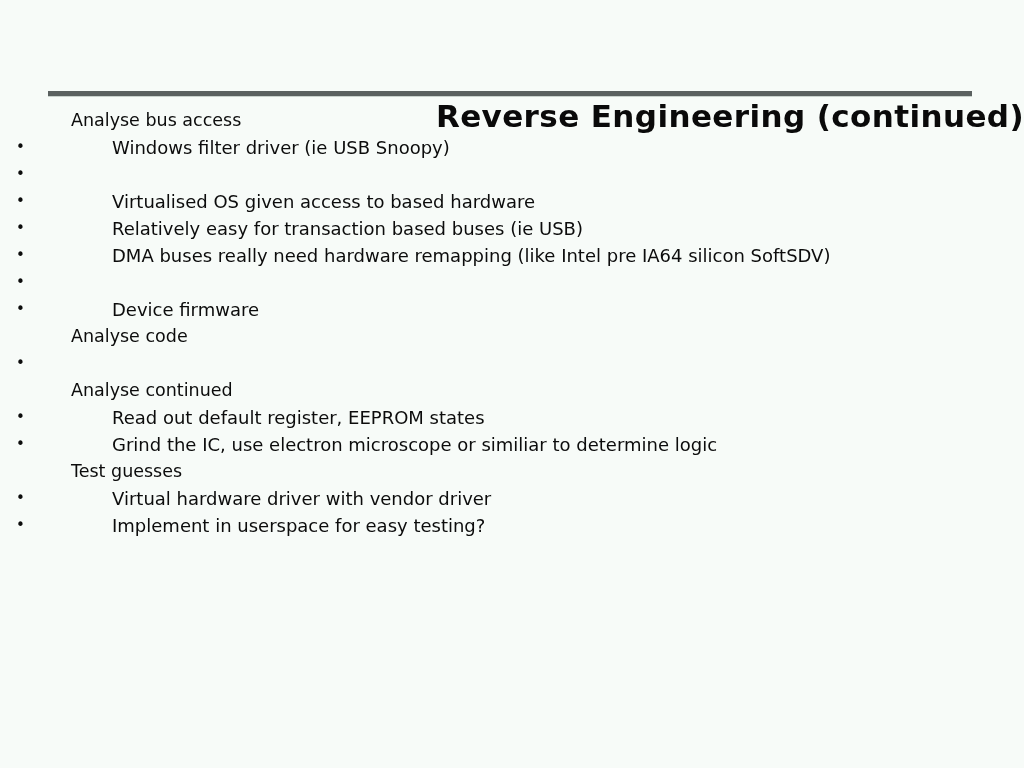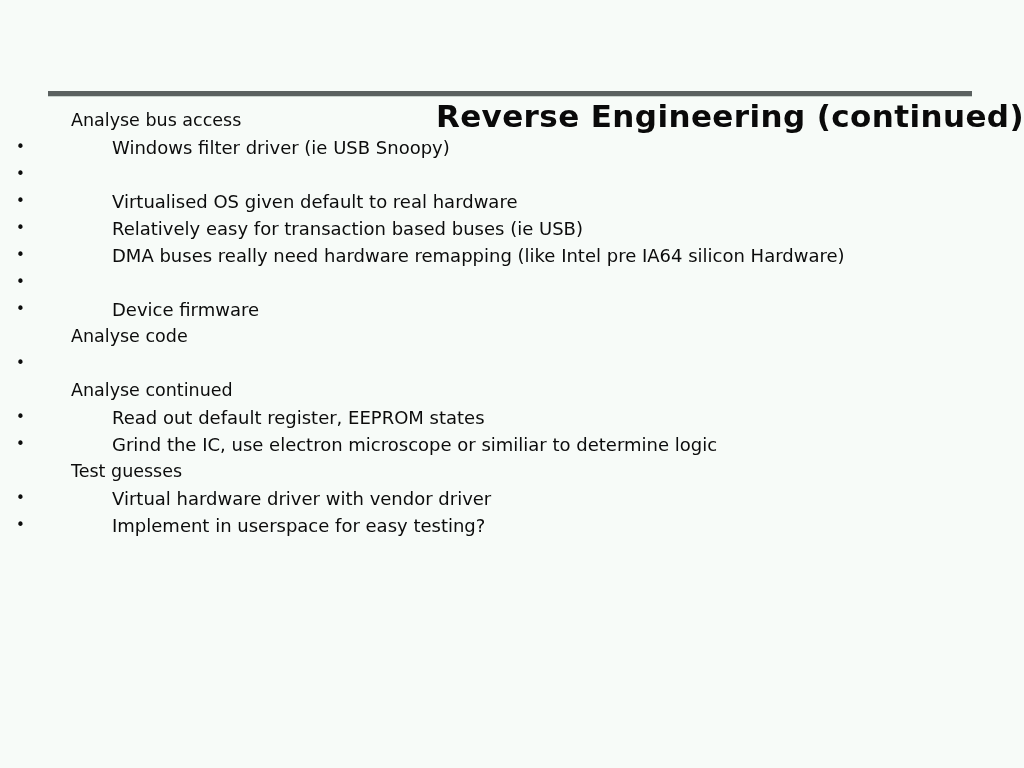--- a/index.html
+++ b/index.html
@@ -87,23 +87,23 @@
 
 <div class="slide-title">Reverse Engineering (continued)</div>
 
 <div class="title-rule"></div>
 
 <div class="content">
 
 <div class="line lvl1">Analyse bus access</div>
     <div class="line lvl2"><span class="bullet">•</span><span class="btext">Windows filter driver (ie USB Snoopy)</span></div>
     <div class="line lvl2"><span class="bullet">•</span></div>
-    <div class="line lvl2"><span class="bullet">•</span><span class="btext">Virtualised OS given default to real hardware</span></div>
+    <div class="line lvl2"><span class="bullet">•</span><span class="btext">Virtualised OS given access to based hardware</span></div>
     <div class="line lvl2"><span class="bullet">•</span><span class="btext">Relatively easy for transaction based buses (ie USB)</span></div>
-    <div class="line lvl2"><span class="bullet">•</span><span class="btext">DMA buses really need hardware remapping (like Intel pre IA64 silicon Hardware)</span></div>
+    <div class="line lvl2"><span class="bullet">•</span><span class="btext">DMA buses really need hardware remapping (like Intel pre IA64 silicon SoftSDV)</span></div>
     <div class="line lvl2"><span class="bullet">•</span></div>
     <div class="line lvl2"><span class="bullet">•</span><span class="btext">Device firmware</span></div>
     <div class="line lvl1">Analyse code</div>
     <div class="line lvl2"><span class="bullet">•</span></div>
     <div class="line lvl1">Analyse continued</div>
     <div class="line lvl2"><span class="bullet">•</span><span class="btext">Read out default register, EEPROM states</span></div>
     <div class="line lvl2"><span class="bullet">•</span><span class="btext">Grind the IC, use electron microscope or similiar to determine logic</span></div>
     <div class="line lvl1">Test guesses</div>
     <div class="line lvl2"><span class="bullet">•</span><span class="btext">Virtual hardware driver with vendor driver</span></div>
     <div class="line lvl2"><span class="bullet">•</span><span class="btext">Implement in userspace for easy testing?</span></div>

